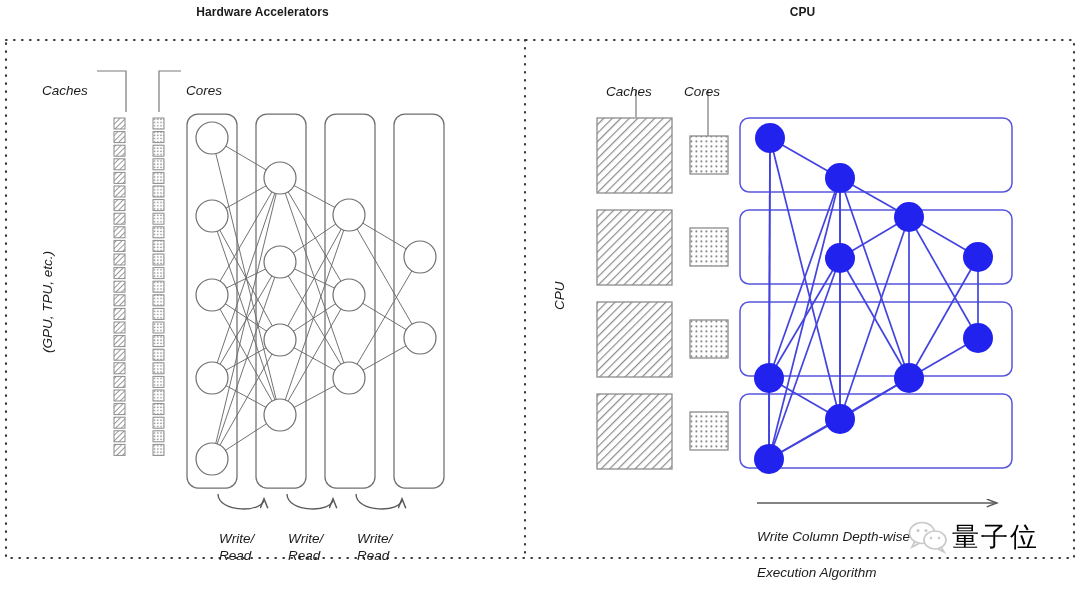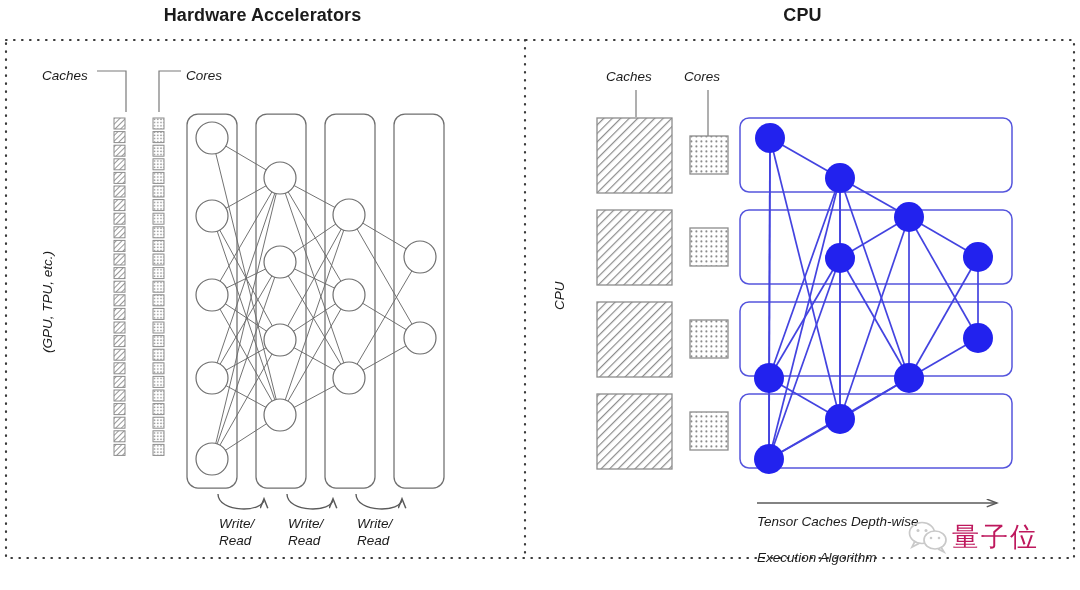--- a/index.html
+++ b/index.html
@@ -17,21 +17,21 @@
   }
   #stage {
     position: relative;
     width: 1080px;
     height: 590px;
     background: #ffffff;
   }
   .title {
     position: absolute;
     top: 5px;
-    font-size: 18px;
+    font-size: 12px;
     font-weight: bold;
     color: #1b1b1b;
     letter-spacing: 0.1px;
     text-align: center;
     white-space: nowrap;
   }
   #title-left  { left: 0;   width: 525px; }
   #title-right { left: 525px; width: 555px; }
 
   svg.layer {
@@ -41,34 +41,35 @@
     height: 590px;
   }
   .lbl {
     position: absolute;
     font-family: "Liberation Sans", sans-serif;
     font-style: italic;
     font-size: 13.5px;
     color: #1b1b1b;
     white-space: nowrap;
     line-height: 1.18;
+    margin-top: 15px;
   }
   .lbl-rot {
     position: absolute;
     font-family: "Liberation Sans", sans-serif;
     font-style: italic;
     font-size: 13.5px;
     color: #1b1b1b;
     white-space: nowrap;
     transform-origin: 0 0;
     transform: rotate(-90deg);
   }
   .wm {
     position: absolute;
-    color: #be185d;
+    color: #000000;
     font-size: 27px;
     white-space: nowrap;
     letter-spacing: 2px;
     font-family: "DejaVu Sans", sans-serif;
   }
 </style>
 </head>
 <body>
 
 <div id="stage">
@@ -325,21 +326,21 @@
   <div class="lbl" style="left:288px; top:533px;">Read</div>
 
   <div class="lbl" style="left:357px; top:516px;">Write/</div>
   <div class="lbl" style="left:357px; top:533px;">Read</div>
 
   <div class="lbl" style="left:606px; top:69px;">Caches</div>
   <div class="lbl" style="left:684px; top:69px;">Cores</div>
 
   <div class="lbl-rot" style="left:552px; top:310px;">CPU</div>
 
-  <div class="lbl" style="left:757px; top:514px;">Tensor Caches Depth-wise</div>
+  <div class="lbl" style="left:757px; top:514px;">Write Column Depth-wise</div>
   <div class="lbl" style="left:757px; top:550px;">Execution Algorithm</div>
 
   <div style="position:absolute; left:908px; top:520px; width:42px; height:34px;">
     <svg width="42" height="34" viewBox="0 0 42 34">
       <ellipse cx="14" cy="13" rx="12.5" ry="10.5" fill="none" stroke="#c9c9c9" stroke-width="1.7"></ellipse>
       <path d="M7,21 L4,27 L11,23.5" fill="none" stroke="#c9c9c9" stroke-width="1.7"></path>
       <circle cx="10" cy="10.5" r="1.5" fill="#c9c9c9"></circle>
       <circle cx="18" cy="10.5" r="1.5" fill="#c9c9c9"></circle>
       <ellipse cx="27" cy="20" rx="11" ry="9" fill="#ffffff" stroke="#c9c9c9" stroke-width="1.7"></ellipse>
       <path d="M33,27 L36,32 L30,29" fill="none" stroke="#c9c9c9" stroke-width="1.7"></path>

